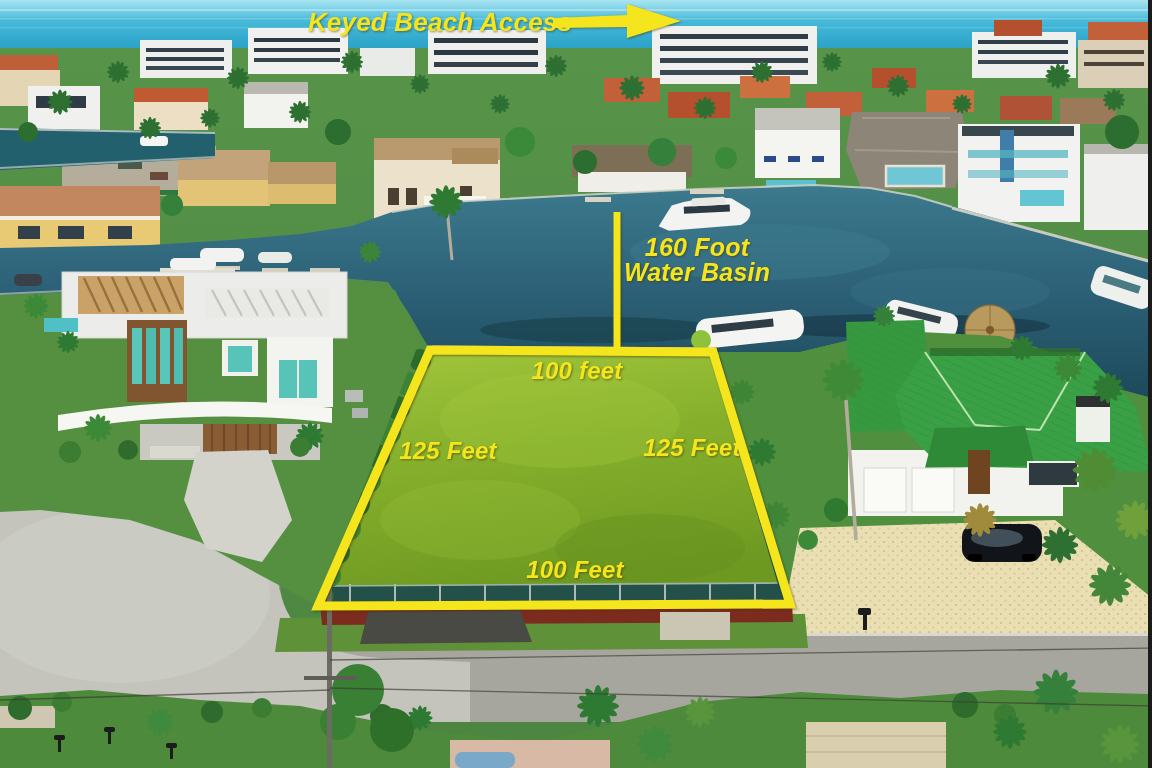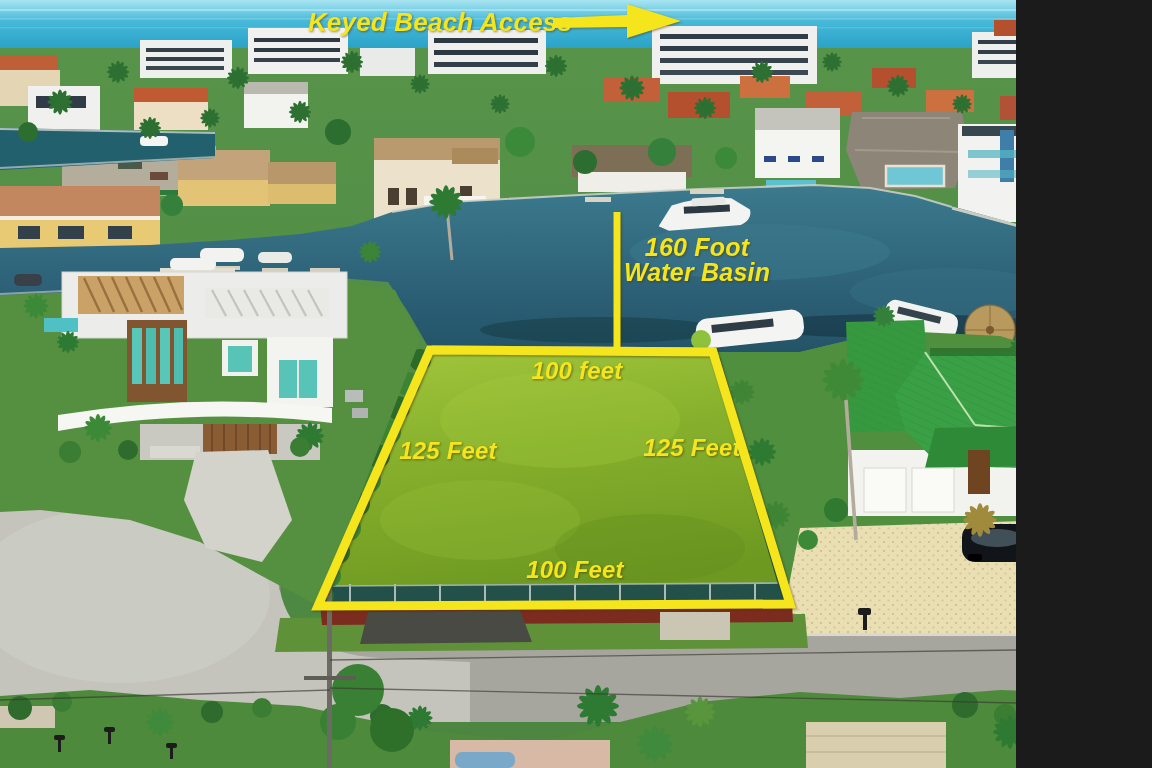--- a/index.html
+++ b/index.html
@@ -1,16 +1,16 @@
 <!DOCTYPE html>
 <html><head>
 <meta charset="utf-8">
 <style>
   html,body { margin:0; padding:0; background:#1b1b1b; }
-  .stage { position:relative; width:1016px; height:768px; overflow:hidden; }
+  .stage { position:relative; width:1148px; height:768px; overflow:hidden; }
   svg { display:block; }
   .ann-text {
     font-family:"Liberation Sans", sans-serif;
     font-weight:bold;
     font-style:italic;
     letter-spacing:0.2px;
   }
   #annotation-layer { filter: drop-shadow(1px 1.5px 1px rgba(70,50,0,.55)); }
 </style>
 </head>

